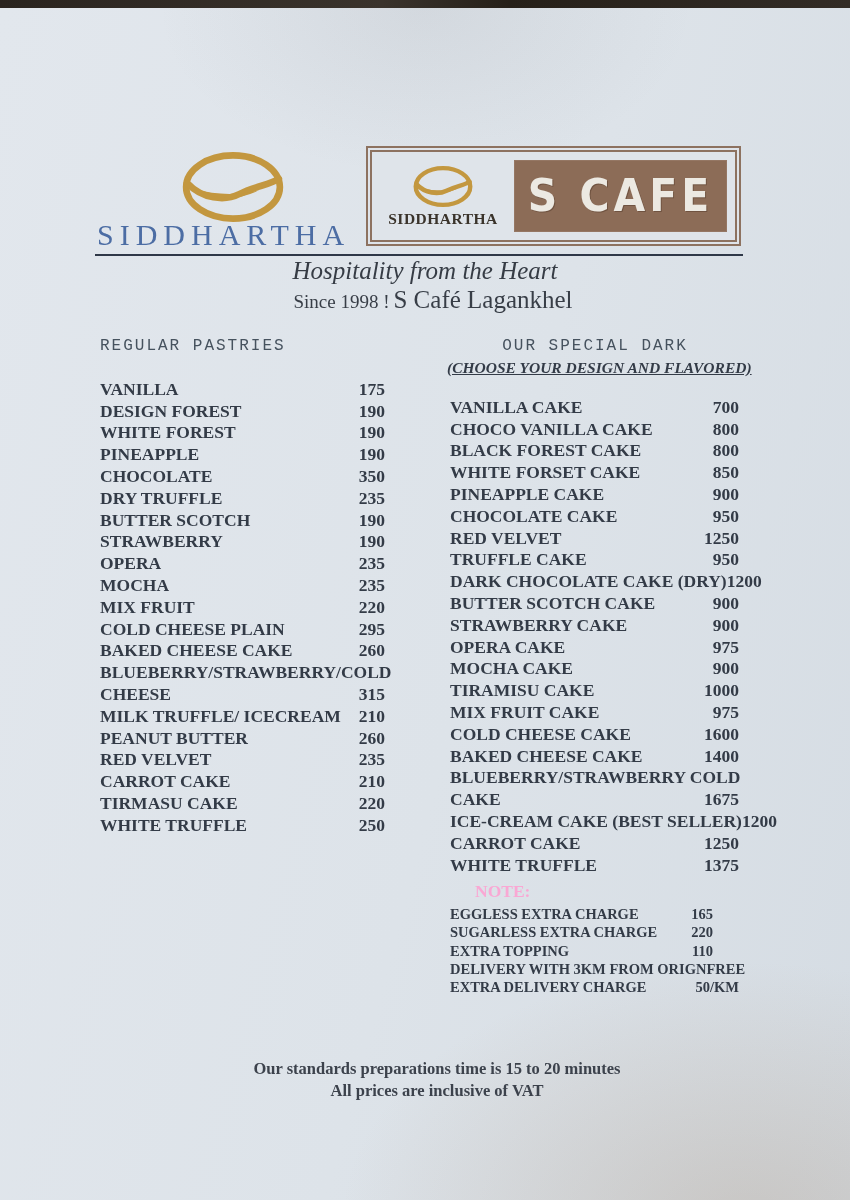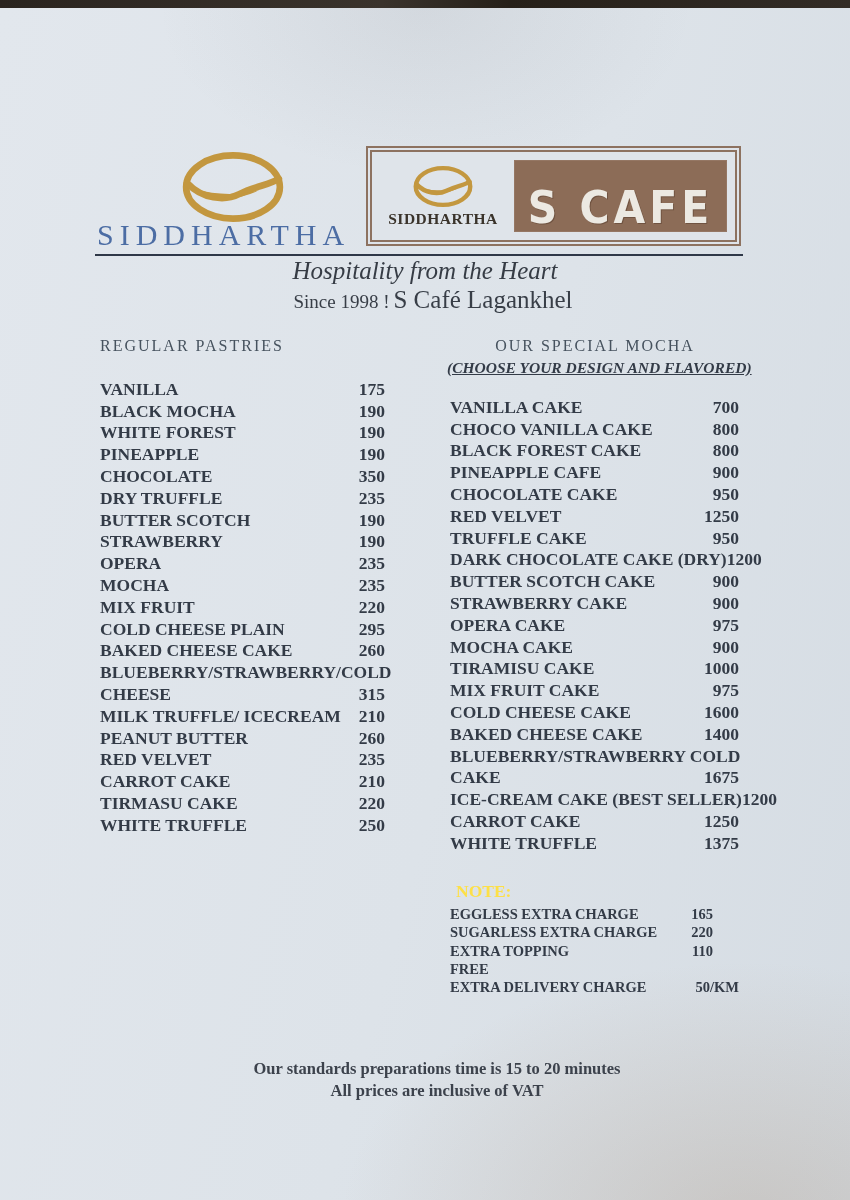--- a/index.html
+++ b/index.html
@@ -33,60 +33,60 @@
     border:2px solid #8d7260;padding:2px;box-sizing:border-box;background:#dfe4ea;
   }
   .badge-inner{border:2px solid #8d7260;height:100%;box-sizing:border-box;display:flex;align-items:center;}
   .badge-left{width:142px;display:flex;flex-direction:column;align-items:center;gap:1px;}
   .badge-brand{
     font-size:15.5px;font-weight:bold;color:#3a332b;letter-spacing:0.5px;
     font-family:"Liberation Serif", serif;
   }
   .badge-plate{
     flex:1;margin:6px 8px 6px 0;background:#8c6c57;height:72px;
-    display:flex;align-items:flex-end;justify-content:center;
+    display:flex;align-items:center;justify-content:center;
     box-shadow:inset 0 0 0 1px rgba(255,255,255,0.08);
   }
   .badge-plate span{
     color:#ece9e2;font-family:"DejaVu Sans", sans-serif;font-weight:800;
     font-size:41px;letter-spacing:4px;transform:scaleY(1.08);
     text-shadow:1px 1px 0 rgba(90,64,48,0.55);
   }
   .tagline{
     position:absolute;left:0;top:257px;width:850px;text-align:center;
     font-size:25px;color:#363c45;font-style:italic;
   }
   .since-line{position:absolute;left:0;top:286px;width:850px;text-align:center;color:#383e47;padding-left:8px;}
   .since-line .since{font-size:19px;}
   .since-line .location{font-size:25px;}
   
   .hand{
-    font-family:Liberation Serif, serif;font-size:16px;letter-spacing:2px;
+    font-family:Liberation Mono, monospace;font-size:16px;letter-spacing:2px;
     color:#46525e;white-space:nowrap;
   }
   .title-left{position:absolute;left:100px;top:337px;}
   .title-right{position:absolute;left:450px;top:337px;width:290px;text-align:center;}
   .subtitle-right{
     position:absolute;left:447px;top:359px;width:295px;white-space:nowrap;
     font-size:15.5px;font-weight:bold;font-style:italic;color:#333b47;
     font-family:"Liberation Serif", serif;
     text-decoration:underline;
   }
   
   .menu-list{position:absolute;display:block;}
   .menu-list .row{
     display:flex;justify-content:space-between;align-items:flex-end;
     height:21.8px;font-weight:bold;font-size:17.5px;color:#333b47;
     white-space:nowrap;
   }
   #left-list{left:100px;top:378px;width:285px;}
   #right-list{left:450px;top:396px;width:289px;}
   .note-title{
-    position:absolute;left:456px;top:881px;
-    font-weight:bold;font-size:17.5px;color:#fde047;
+    position:absolute;left:475px;top:881px;
+    font-weight:bold;font-size:17.5px;color:#f9a8d4;
   }
   #notes-list{left:450px;top:905px;width:289px;}
   #notes-list .row{height:18.2px;font-size:14.5px;}
   #notes-list .row:nth-child(-n+4) .iprice{padding-right:26px;}
   
   .footer{
     position:absolute;left:0;top:1058px;width:850px;text-align:center;
     font-size:16.5px;font-weight:bold;color:#3c424c;line-height:22px;padding-left:12px;
   }
 </style>
@@ -124,32 +124,32 @@
   </div>
 </div>
 
 <div class="tagline">Hospitality from the Heart</div>
 <div class="since-line">
   <span class="since">Since 1998 !</span>
   <span class="location">S Café Lagankhel</span>
 </div>
 
 <div class="hand title-left">REGULAR PASTRIES</div>
-<div class="hand title-right">OUR SPECIAL MOCHA</div>
+<div class="hand title-right">OUR SPECIAL DARK</div>
 <div class="subtitle-right">(CHOOSE YOUR DESIGN AND FLAVORED)</div>
 
 <div class="menu-list" id="left-list">
 
     <div class="row">
       <span class="iname">VANILLA</span>
       <span class="iprice">175</span>
     </div>
 
     <div class="row">
-      <span class="iname">BLACK MOCHA</span>
+      <span class="iname">DESIGN FOREST</span>
       <span class="iprice">190</span>
     </div>
 
     <div class="row">
       <span class="iname">WHITE FOREST</span>
       <span class="iprice">190</span>
     </div>
 
     <div class="row">
       <span class="iname">PINEAPPLE</span>
@@ -252,23 +252,27 @@
     <div class="row">
       <span class="iname">CHOCO VANILLA CAKE</span>
       <span class="iprice">800</span>
     </div>
 
     <div class="row">
       <span class="iname">BLACK FOREST CAKE</span>
       <span class="iprice">800</span>
     </div>
 
-
-    <div class="row">
-      <span class="iname">PINEAPPLE CAFE</span>
+    <div class="row">
+      <span class="iname">WHITE FORSET CAKE</span>
+      <span class="iprice">850</span>
+    </div>
+
+    <div class="row">
+      <span class="iname">PINEAPPLE CAKE</span>
       <span class="iprice">900</span>
     </div>
 
     <div class="row">
       <span class="iname">CHOCOLATE CAKE</span>
       <span class="iprice">950</span>
     </div>
 
     <div class="row">
       <span class="iname">RED VELVET</span>
@@ -363,20 +367,21 @@
       <span class="iname">SUGARLESS EXTRA CHARGE</span>
       <span class="iprice">220</span>
     </div>
 
     <div class="row">
       <span class="iname">EXTRA TOPPING</span>
       <span class="iprice">110</span>
     </div>
 
     <div class="row">
+      <span class="iname">DELIVERY WITH 3KM FROM ORIGN</span>
       <span class="iprice">FREE</span>
     </div>
 
     <div class="row">
       <span class="iname">EXTRA DELIVERY CHARGE</span>
       <span class="iprice">50/KM</span>
     </div>
   </div>
 
 <div class="footer">

